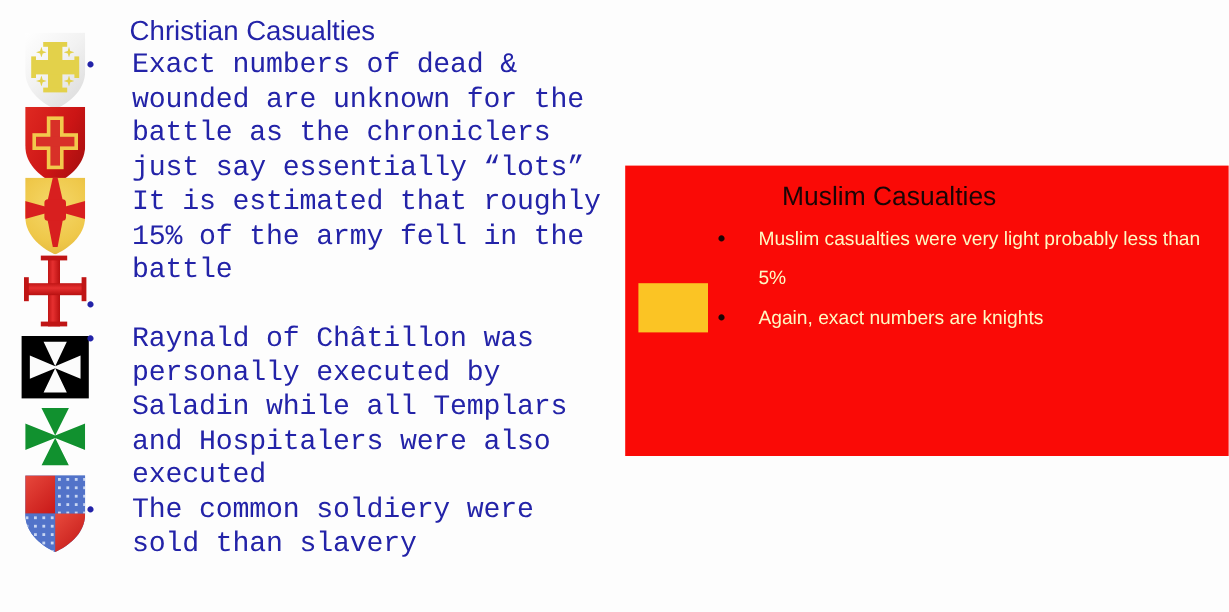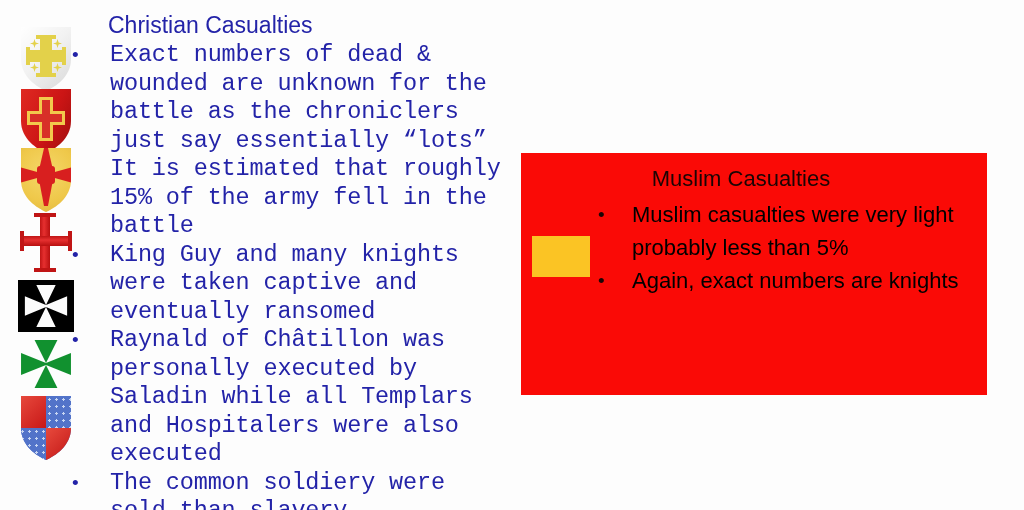--- a/index.html
+++ b/index.html
@@ -161,22 +161,22 @@
   .q-br { position:absolute; left:27px; top:32px; width:27px; height:32px;
           background:linear-gradient(135deg,#e84a3d,#c01414); }
   .q-dots { position:absolute; width:27px; height:32px;
             background-image: radial-gradient(#c8d6f2 1.2px, transparent 1.3px);
             background-size: 7px 7px; }
 
   
   #muslim-panel {
     position: absolute;
     left: 521px;
-    top: 153px;
-    width: 466px;
+    top: 138px;
+    width: 503px;
     height: 242px;
     background: #fa0a06;
   }
   #muslim-title {
     position: absolute;
     left: 0;
     top: 13px;
     width: 440px;
     text-align: center;
     font-size: 22px;
@@ -194,22 +194,22 @@
     width: 38px;
     flex: 0 0 38px;
     color: #1a0505;
     font-size: 19px;
     line-height: 33px;
     padding-left: 4px;
     box-sizing: border-box;
   }
   .mb-text {
     flex: 1 1 auto;
-    color: #000000;
-    font-size: 22px;
+    color: #fef9c3;
+    font-size: 16px;
     line-height: 33px;
   }
   #yellow-swatch {
     position: absolute;
     left: 532px;
     top: 236px;
     width: 58px;
     height: 41px;
     background: #fbc424;
   }
@@ -293,21 +293,20 @@
 
   <div id="christian-title">Christian Casualties</div>
 
   <div id="christian-bullet-list">
     <div class="cb-item">
       <span class="cb-bullet">•</span>
       <span class="cb-text">Exact numbers of dead &amp; wounded are unknown for the battle as the chroniclers just say essentially “lots”  It is estimated that roughly 15% of the army fell in the battle</span>
     </div>
     <div class="cb-item">
       <span class="cb-bullet">•</span>
-      <span class="cb-text">King Guy and many knights were taken captive and eventually ransomed</span>
     </div>
     <div class="cb-item">
       <span class="cb-bullet">•</span>
       <span class="cb-text">Raynald of Châtillon was personally executed by Saladin while all Templars and Hospitalers were also executed</span>
     </div>
     <div class="cb-item">
       <span class="cb-bullet">•</span>
       <span class="cb-text">The common soldiery were sold than slavery</span>
     </div>
   </div>

